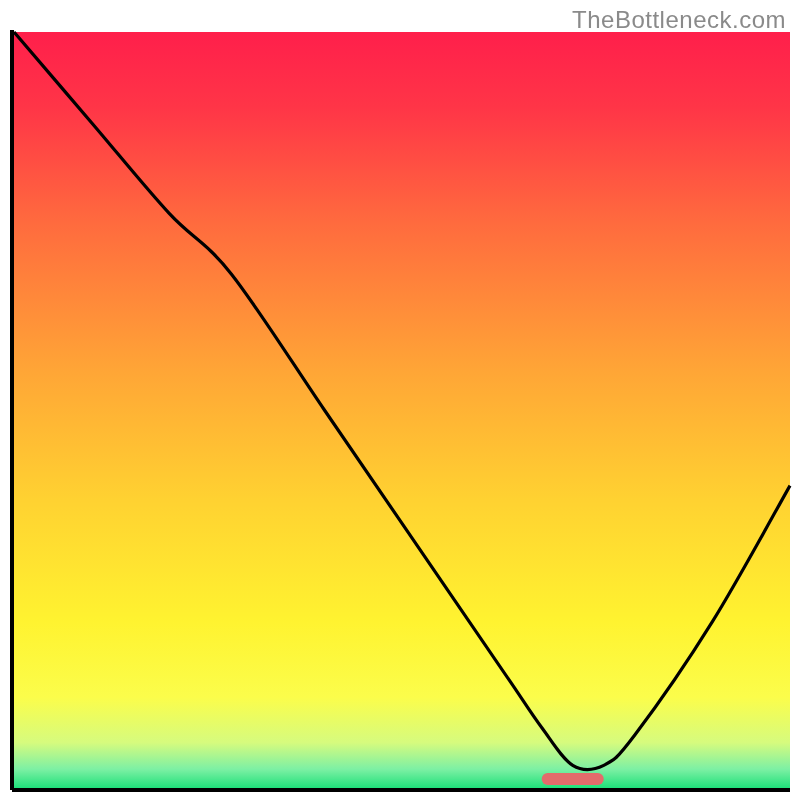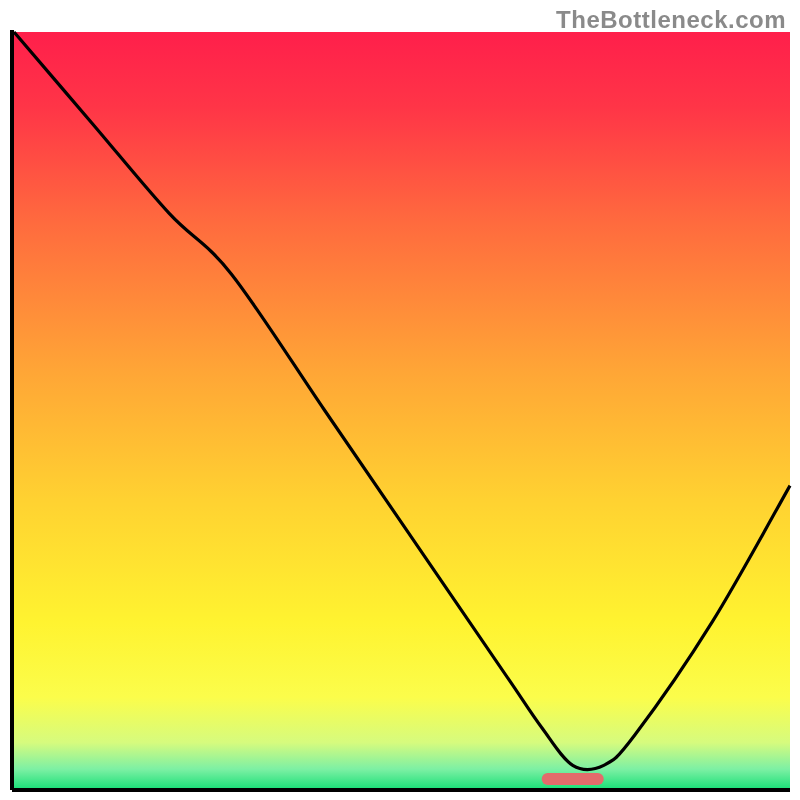--- a/index.html
+++ b/index.html
@@ -15,21 +15,21 @@
     position: relative;
     width: 800px;
     height: 800px;
   }
   .watermark {
     position: absolute;
     top: 6px;
     right: 14px;
     color: #8a8a8a;
     font-size: 24px;
-    font-weight: 700;
+    font-weight: 400;
     letter-spacing: 0.5px;
     user-select: none;
   }
   svg {
     display: block;
   }
 </style>
 </head>
 <body>
 

